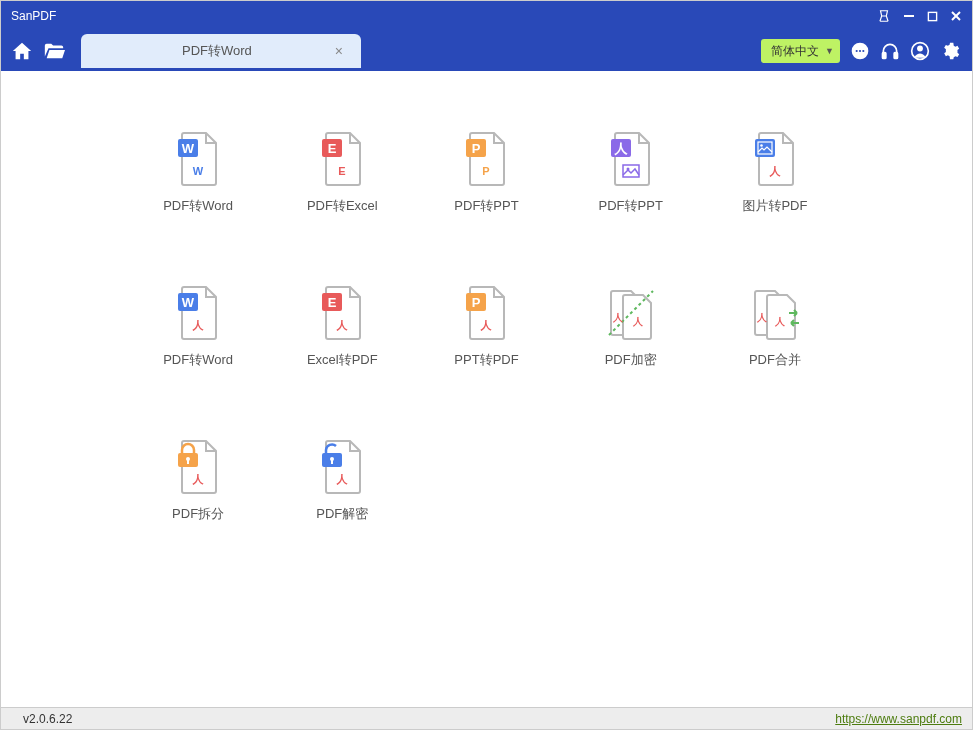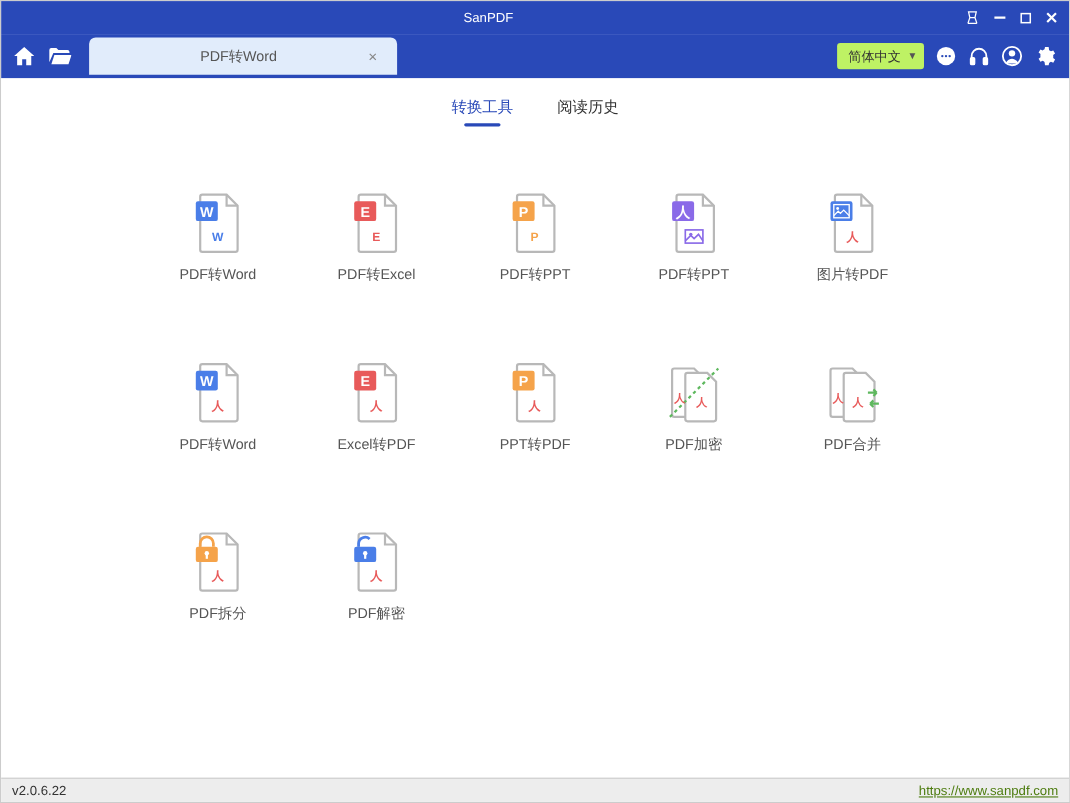--- a/index.html
+++ b/index.html
@@ -1,19 +1,19 @@
 <!DOCTYPE html>
 <html><head>
 <meta charset="utf-8">
 <style>
 * { margin: 0; padding: 0; box-sizing: border-box; font-family: "Microsoft YaHei", Arial, sans-serif; }
 body { width: 973px; height: 730px; background: #fff; overflow: hidden; position: relative; border: 1px solid #ccc; }
 
 .titlebar { height: 30px; background: #2949b8; display: flex; align-items: center; padding: 0 10px; color: #fff; }
-.titlebar .title { font-size: 12px; flex: 1; text-align: center; }
+.titlebar .title { font-size: 12px; flex: 1; }
 .titlebar .win-controls { display: flex; gap: 12px; }
 .titlebar .win-controls span { cursor: pointer; font-size: 13px; display: inline-flex; align-items: center; }
 
 .toolbar { height: 40px; background: #2949b8; display: flex; align-items: flex-end; padding: 0 10px 0 10px; position: relative; }
 .toolbar-left { display: flex; align-items: center; gap: 10px; height: 100%; }
 .toolbar-left .icon-btn { color: #fff; cursor: pointer; display: inline-flex; }
 .tab { background: #e1ecfb; height: 34px; border-radius: 6px 6px 0 0; display: flex; align-items: center; min-width: 280px; padding: 0 18px; position: relative; cursor: pointer; margin-left: 6px; }
 .tab-label { flex: 1; text-align: center; font-size: 13px; color: #555; }
 .tab-close { color: #888; font-size: 14px; cursor: pointer; }
 
@@ -27,21 +27,21 @@
 .content-tab { font-size: 14px; color: #333; padding: 4px 0 8px; cursor: pointer; position: relative; }
 .content-tab.active { color: #2949b8; font-weight: 500; }
 .content-tab.active::after { content: ""; position: absolute; left: 20%; right: 20%; bottom: 0; height: 3px; background: #2949b8; border-radius: 2px; }
 
 .grid { padding: 60px 130px 0; display: grid; grid-template-columns: repeat(5, 1fr); row-gap: 70px; column-gap: 10px; }
 .tool { display: flex; flex-direction: column; align-items: center; cursor: pointer; }
 .tool-icon { width: 56px; height: 56px; position: relative; }
 .tool-label { margin-top: 10px; font-size: 13px; color: #555; }
 
 .statusbar { position: absolute; bottom: 0; left: 0; right: 0; height: 22px; background: #ededed; border-top: 1px solid #ccc; display: flex; align-items: center; padding: 0 10px; font-size: 12px; color: #333; }
-.statusbar .version { flex: 1; }
+.statusbar .version { flex: 1; margin-left: 12px; }
 .statusbar .url { color: #4d7c0f; text-decoration: underline; cursor: pointer; }
 
 svg { display: block; }
 </style>
 </head>
 <body>
 
 <div class="titlebar">
   <div class="title">SanPDF</div>
   <div class="win-controls">
@@ -116,24 +116,20 @@
     </span>
     <span class="icon-btn">
       <svg width="20" height="20" viewBox="0 0 24 24" fill="#fff">
           <path d="M12 8a4 4 0 100 8 4 4 0 000-8zm9 4a7.5 7.5 0 00-.1-1.2l2.1-1.6-2-3.4-2.5 1a7.6 7.6 0 00-2-1.2L16 2h-4l-.5 2.6a7.6 7.6 0 00-2 1.2l-2.5-1-2 3.4 2.1 1.6A7.5 7.5 0 007 12c0 .4 0 .8.1 1.2L5 14.8l2 3.4 2.5-1c.6.5 1.3.9 2 1.2L12 22h4l.5-2.6c.7-.3 1.4-.7 2-1.2l2.5 1 2-3.4-2.1-1.6c.1-.4.1-.8.1-1.2z"></path>
         </svg>
     </span>
   </div>
 </div>
 
 <div class="content">
-  <div class="content-tabs">
-    <div class="content-tab active">转换工具</div>
-    <div class="content-tab">阅读历史</div>
-  </div>
 
   <div class="grid">
 
     <div class="tool">
       <div class="tool-icon">
         <svg width="56" height="56" viewBox="0 0 56 56">
             <path d="M14 2h22l10 10v40a2 2 0 01-2 2H14a2 2 0 01-2-2V4a2 2 0 012-2z" fill="#fff" stroke="#b8b8b8" stroke-width="2"></path>
             <path d="M36 2v10h10" fill="none" stroke="#b8b8b8" stroke-width="2"></path>
             <rect x="8" y="8" width="20" height="18" rx="2" fill="#4a7ee8"></rect>
             <text x="18" y="22" text-anchor="middle" fill="#fff" font-size="13" font-weight="bold">W</text>

